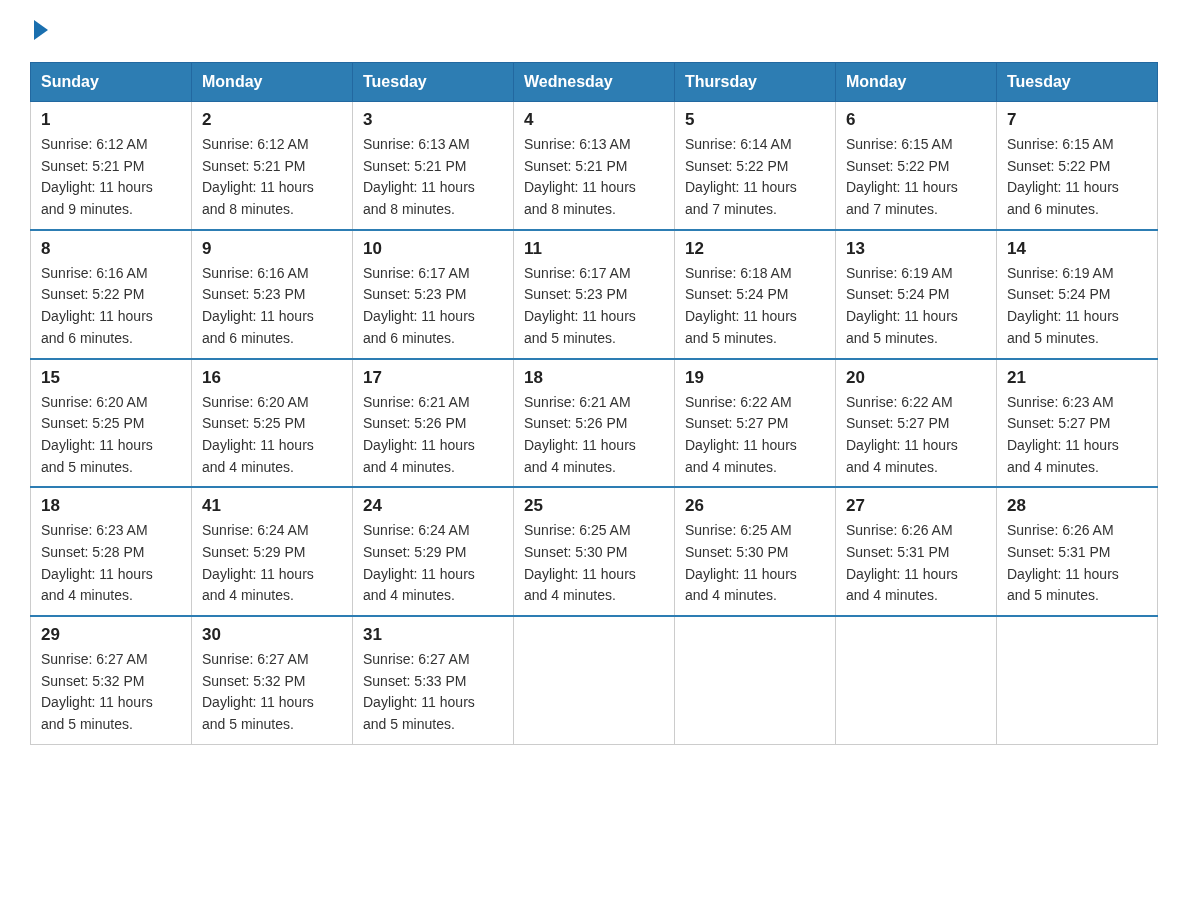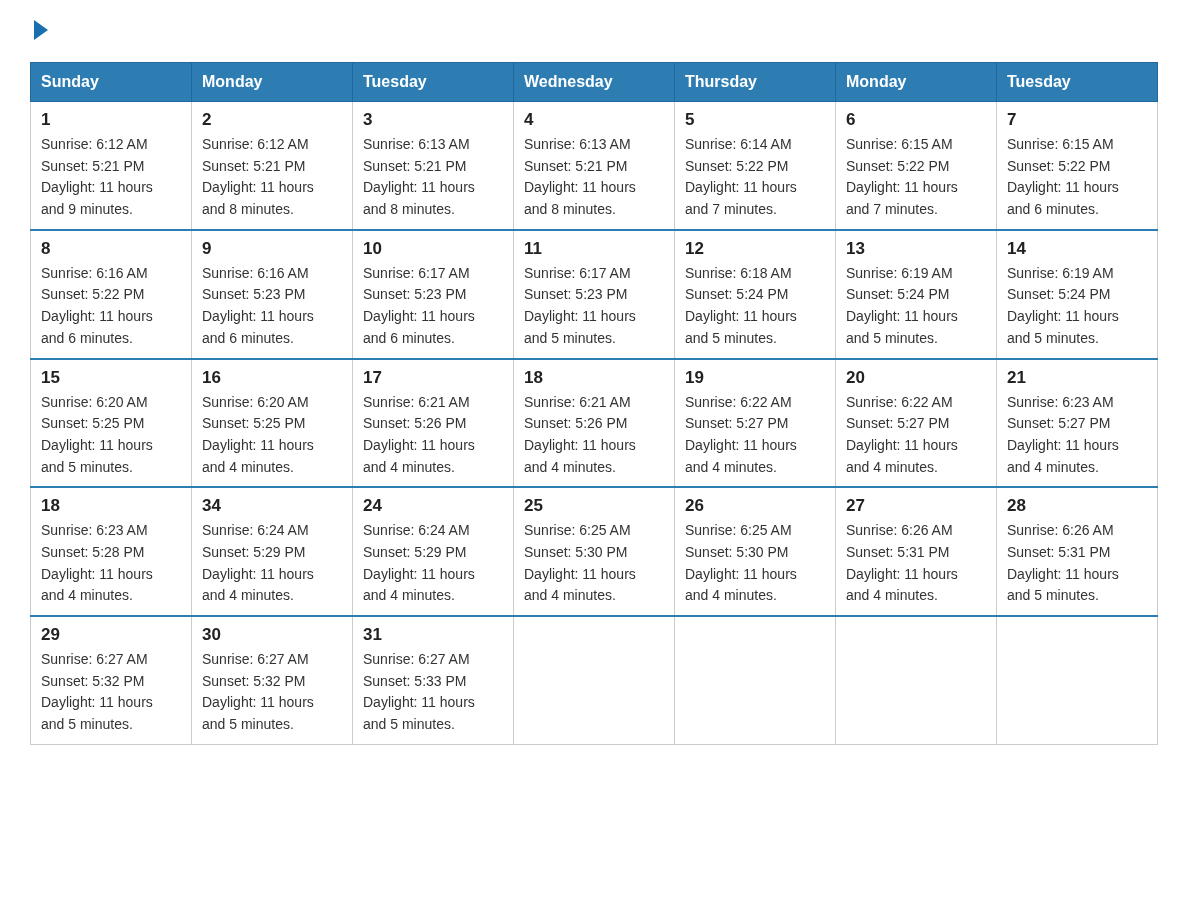--- a/index.html
+++ b/index.html
@@ -332,21 +332,21 @@
         <td>
         <span class="day-num">18</span>
         <div class="day-info">
           Sunrise: 6:23 AM<br>
           Sunset: 5:28 PM<br>
           Daylight: 11 hours<br>
           and 4 minutes.
         </div>
       </td>
         <td>
-        <span class="day-num">34</span>
+        <span class="day-num">41</span>
         <div class="day-info">
           Sunrise: 6:24 AM<br>
           Sunset: 5:29 PM<br>
           Daylight: 11 hours<br>
           and 4 minutes.
         </div>
       </td>
         <td>
         <span class="day-num">24</span>
         <div class="day-info">

